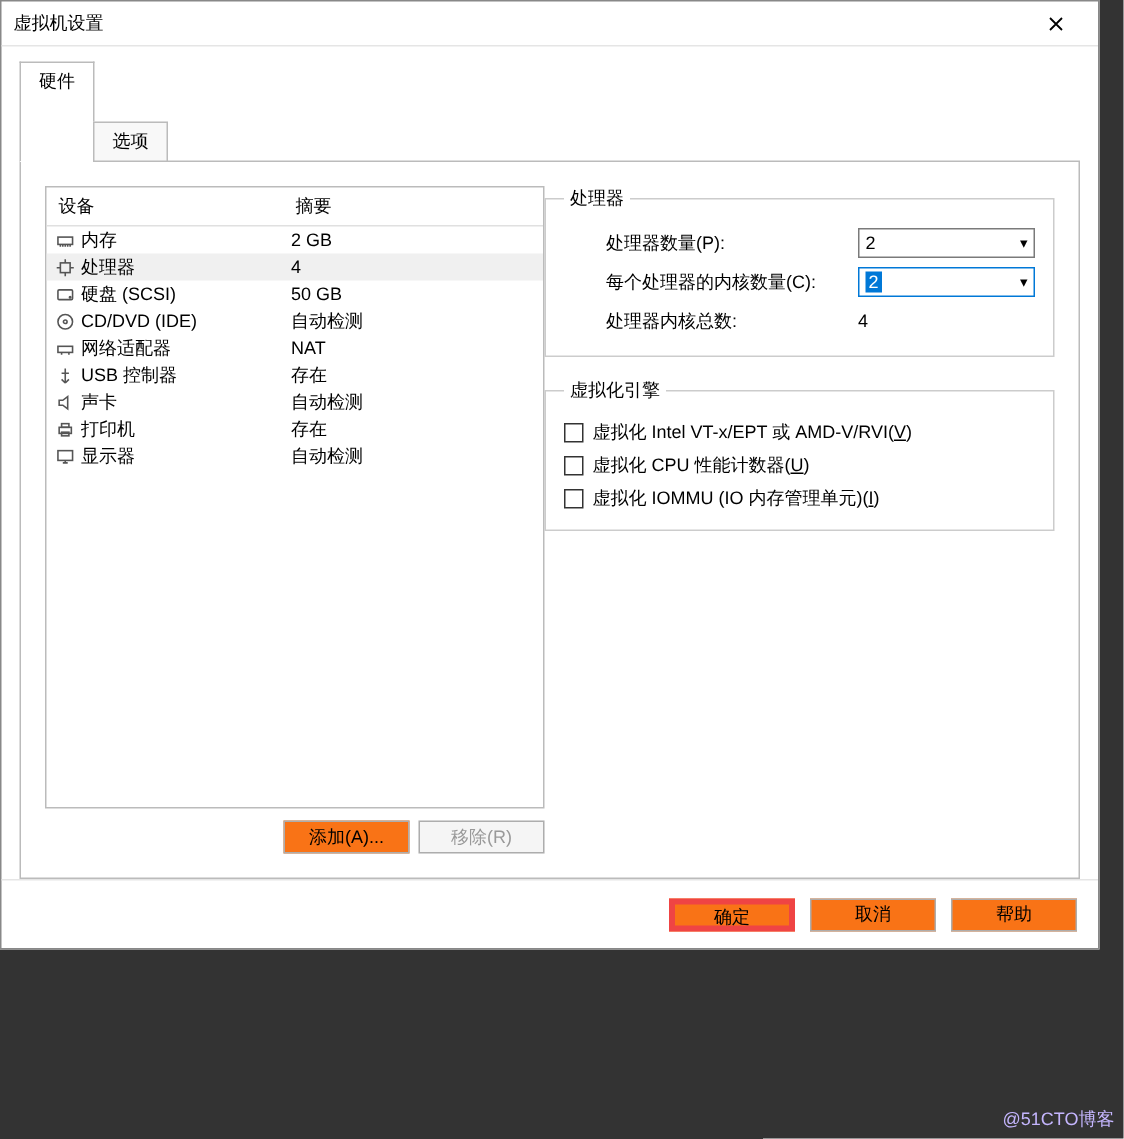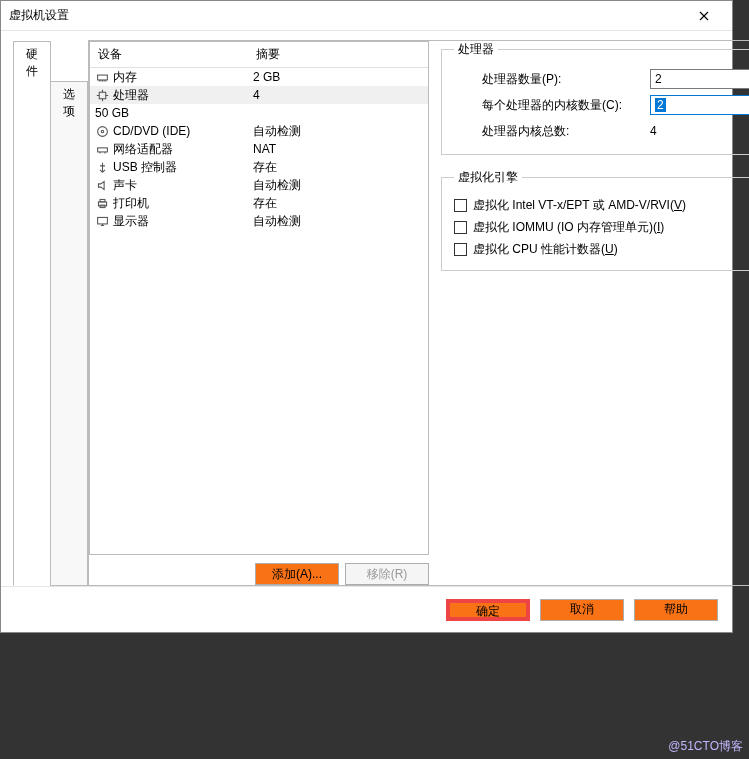--- a/index.html
+++ b/index.html
@@ -34,21 +34,21 @@
       width: 40px; height:28px;
       display:flex;align-items:center;justify-content:center;
       font-size:14px;
       cursor:pointer;
     }
 
     .body {
       flex:1;
       padding: 10px 12px 0 12px;
       display:flex;
-      flex-direction:row;
+      flex-direction:column;
     }
     .tabs {
       display:flex;
       gap:0;
       position:relative;
       z-index:2;
     }
     .tab {
       padding:4px 12px;
       border:1px solid #bbb;
@@ -58,23 +58,23 @@
       position:relative;
     }
     .tab.active { border-bottom:1px solid #fff; }
     .tab.inactive { background:#f8f8f8;margin-top:40px; }
     .tab + .tab { margin-left:-1px; }
 
     .tabcontent {
       border:1px solid #bbb;
       margin-top:-1px;
       flex:1;
-      padding:0;
-      display:flex;
-      gap:12px;
+      padding:16px;
+      display:flex;
+      gap:0;
     }
 
     .left-pane { width:340px; display:flex; flex-direction:column; }
     .device-list {
       border:1px solid #bbb;
       flex:1;
       overflow:auto;
     }
     .dl-header {
       display:flex;
@@ -220,20 +220,29 @@
                     <svg width="13" height="13" viewBox="0 0 16 16" fill="none" stroke="#555" stroke-width="1.3">
                       <rect x="4" y="4" width="8" height="8"></rect>
                       <path d="M8 1v3M8 12v3M1 8h3M12 8h3"></path>
                     </svg>
                   </span>
                   <span>处理器</span>
                 </div>
                 <div class="c2">4</div>
               </div>
               <div class="dl-row">
+                <div class="c1">
+                  <span class="ico">
+                    <svg width="13" height="13" viewBox="0 0 16 16" fill="none" stroke="#555" stroke-width="1.3">
+                      <rect x="2" y="4" width="12" height="8" rx="1"></rect>
+                      <circle cx="12" cy="10" r="0.6" fill="#555"></circle>
+                    </svg>
+                  </span>
+                  <span>硬盘 (SCSI)</span>
+                </div>
                 <div class="c2">50 GB</div>
               </div>
               <div class="dl-row">
                 <div class="c1">
                   <span class="ico">
                     <svg width="13" height="13" viewBox="0 0 16 16" fill="none" stroke="#555" stroke-width="1.3">
                       <circle cx="8" cy="8" r="6"></circle>
                       <circle cx="8" cy="8" r="1.5"></circle>
                     </svg>
                   </span>
@@ -337,25 +346,25 @@
 
         <fieldset>
           <legend>虚拟化引擎</legend>
 
           <div class="chk-row">
             <span class="chk"></span>
             <span><span>虚拟化 Intel VT-x/EPT 或 AMD-V/RVI(</span><u>V</u><span>)</span></span>
           </div>
           <div class="chk-row">
             <span class="chk"></span>
-            <span><span>虚拟化 IOMMU (IO 内存管理单元)(</span><u>I</u><span>)</span></span>
+            <span><span>虚拟化 CPU 性能计数器(</span><u>U</u><span>)</span></span>
           </div>
           <div class="chk-row">
             <span class="chk"></span>
-            <span><span>虚拟化 CPU 性能计数器(</span><u>U</u><span>)</span></span>
+            <span><span>虚拟化 IOMMU (IO 内存管理单元)(</span><u>I</u><span>)</span></span>
           </div>
         </fieldset>
 
       </div>
 
     </div>
   </div>
 
   <div class="footer">
     <button class="btn primary">确定</button>

